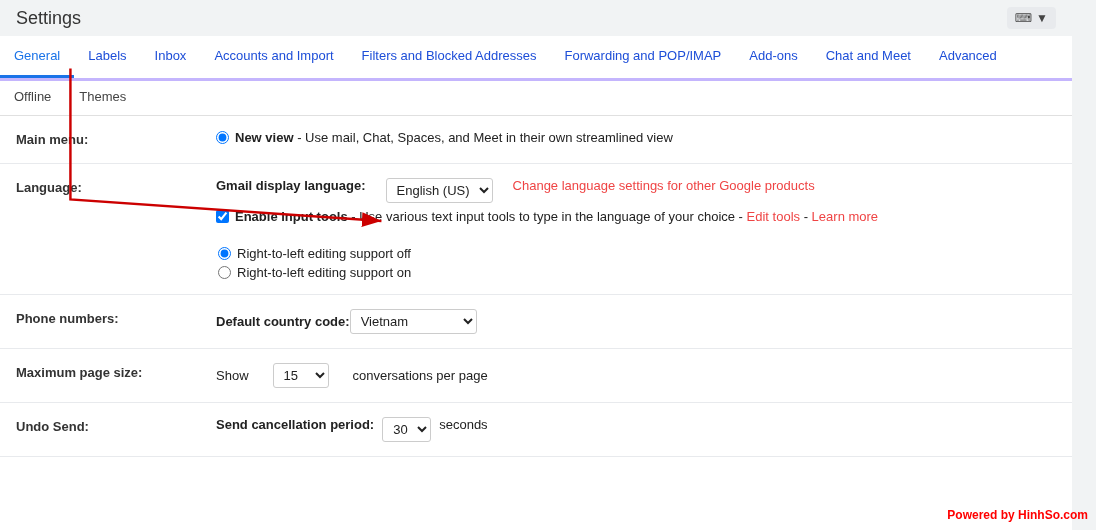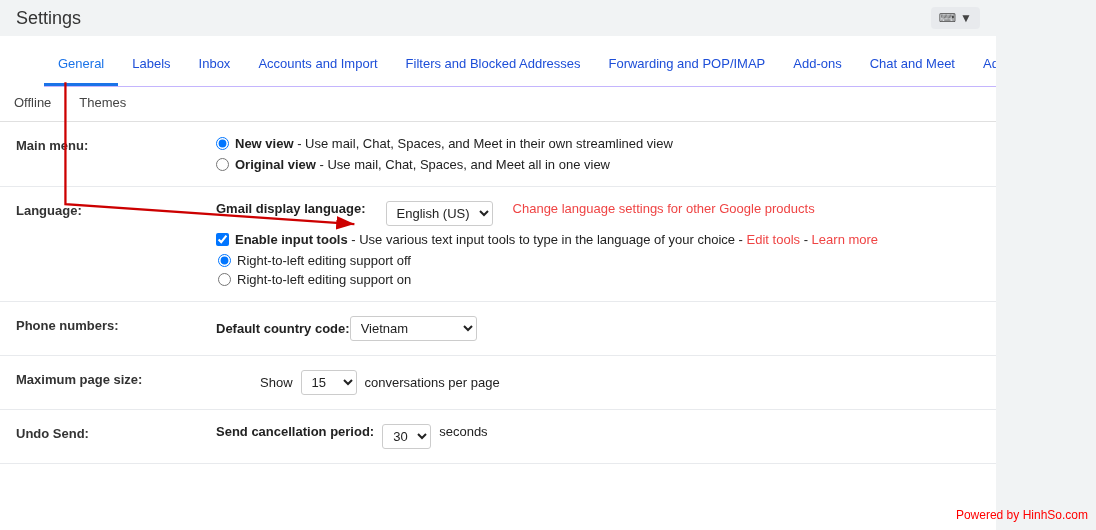--- a/index.html
+++ b/index.html
@@ -32,24 +32,23 @@
     }
 
     .settings-container {
       background: #fff;
       margin: 0;
       min-height: 494px;
     }
 
     .tabs-nav {
       display: flex;
-      border-bottom: 1px solid #c4b5fd;
-      padding: 8px 0 0 0;
+      border-bottom: 3px solid #c4b5fd;
+      padding: 0 0 0 0;
       overflow-x: auto;
-      margin-left: 44px;
     }
     .tab-item {
       padding: 12px 14px;
       font-size: 13px;
       color: #1d4ed8;
       cursor: pointer;
       white-space: nowrap;
       border-bottom: 3px solid transparent;
       text-decoration: none;
     }
@@ -150,32 +149,32 @@
       gap: 6px;
       font-size: 13px;
       color: #222;
     }
     .checkbox-row input[type=checkbox] { margin: 0; }
 
     .inline-text { font-size: 13px; color: #222; }
 
     .page-wrapper {
       position: relative;
-      width: 996px;
+      width: 1072px;
       min-height: 530px;
       background: #f1f3f4;
     }
 
     .watermark {
       position: fixed;
       bottom: 8px;
       right: 8px;
       color: red;
       font-size: 12px;
-      font-weight: normal;
+      font-weight: bold;
       font-family: Arial, sans-serif;
     }
 
     
     .annotation-layer {
       position: absolute;
       top: 0;
       left: 0;
       width: 100%;
       height: 100%;
@@ -217,24 +216,20 @@
 
     <div class="settings-body">
 
       <div class="setting-row">
         <div class="setting-label">Main menu:</div>
         <div class="setting-content">
           <label class="radio-option">
             <input type="radio" name="mainmenu" checked="" style="">
             <span><strong>New view</strong> - Use mail, Chat, Spaces, and Meet in their own streamlined view</span>
           </label>
-          <label class="radio-option">
-            <input type="radio" name="mainmenu" style="">
-            <span><strong>Original view</strong> - Use mail, Chat, Spaces, and Meet all in one view</span>
-          </label>
         </div>
       </div>
 
       <div class="setting-row">
         <div class="setting-label">Language:</div>
         <div class="setting-content">
           <div class="language-row">
             <span class="language-label">Gmail display language:</span>
             <select>
               <option>English (US)</option>
@@ -246,21 +241,21 @@
             <a class="link-blue">Change language settings for other Google products</a>
           </div>
           <div class="checkbox-row">
             <input type="checkbox" checked="" style="">
             <span>
               <strong>Enable input tools</strong> - Use various text input tools to type in the language of your choice -
               <a class="link-blue">Edit tools</a> -
               <a class="link-blue">Learn more</a>
             </span>
           </div>
-          <div style="margin-top:0; display:flex; flex-direction:column; gap:4px; margin-left:2px;">
+          <div style="margin-top:16px; display:flex; flex-direction:column; gap:4px; margin-left:2px;">
             <label class="radio-option">
               <input type="radio" name="rtl" checked="" style="">
               <span>Right-to-left editing support off</span>
             </label>
             <label class="radio-option">
               <input type="radio" name="rtl" style="">
               <span>Right-to-left editing support on</span>
             </label>
           </div>
         </div>
@@ -278,21 +273,21 @@
               <option>France</option>
               <option>Germany</option>
             </select>
           </div>
         </div>
       </div>
 
       <div class="setting-row">
         <div class="setting-label">Maximum page size:</div>
         <div class="setting-content">
-          <div style="display:flex; align-items:center; gap:8px;margin-left:44px;">
+          <div style="display:flex; align-items:center; gap:24px;">
             <span class="inline-text">Show</span>
             <select>
               <option>10</option>
               <option selected="">15</option>
               <option>20</option>
               <option>25</option>
               <option>50</option>
               <option>100</option>
             </select>
             <span class="inline-text">conversations per page</span>

